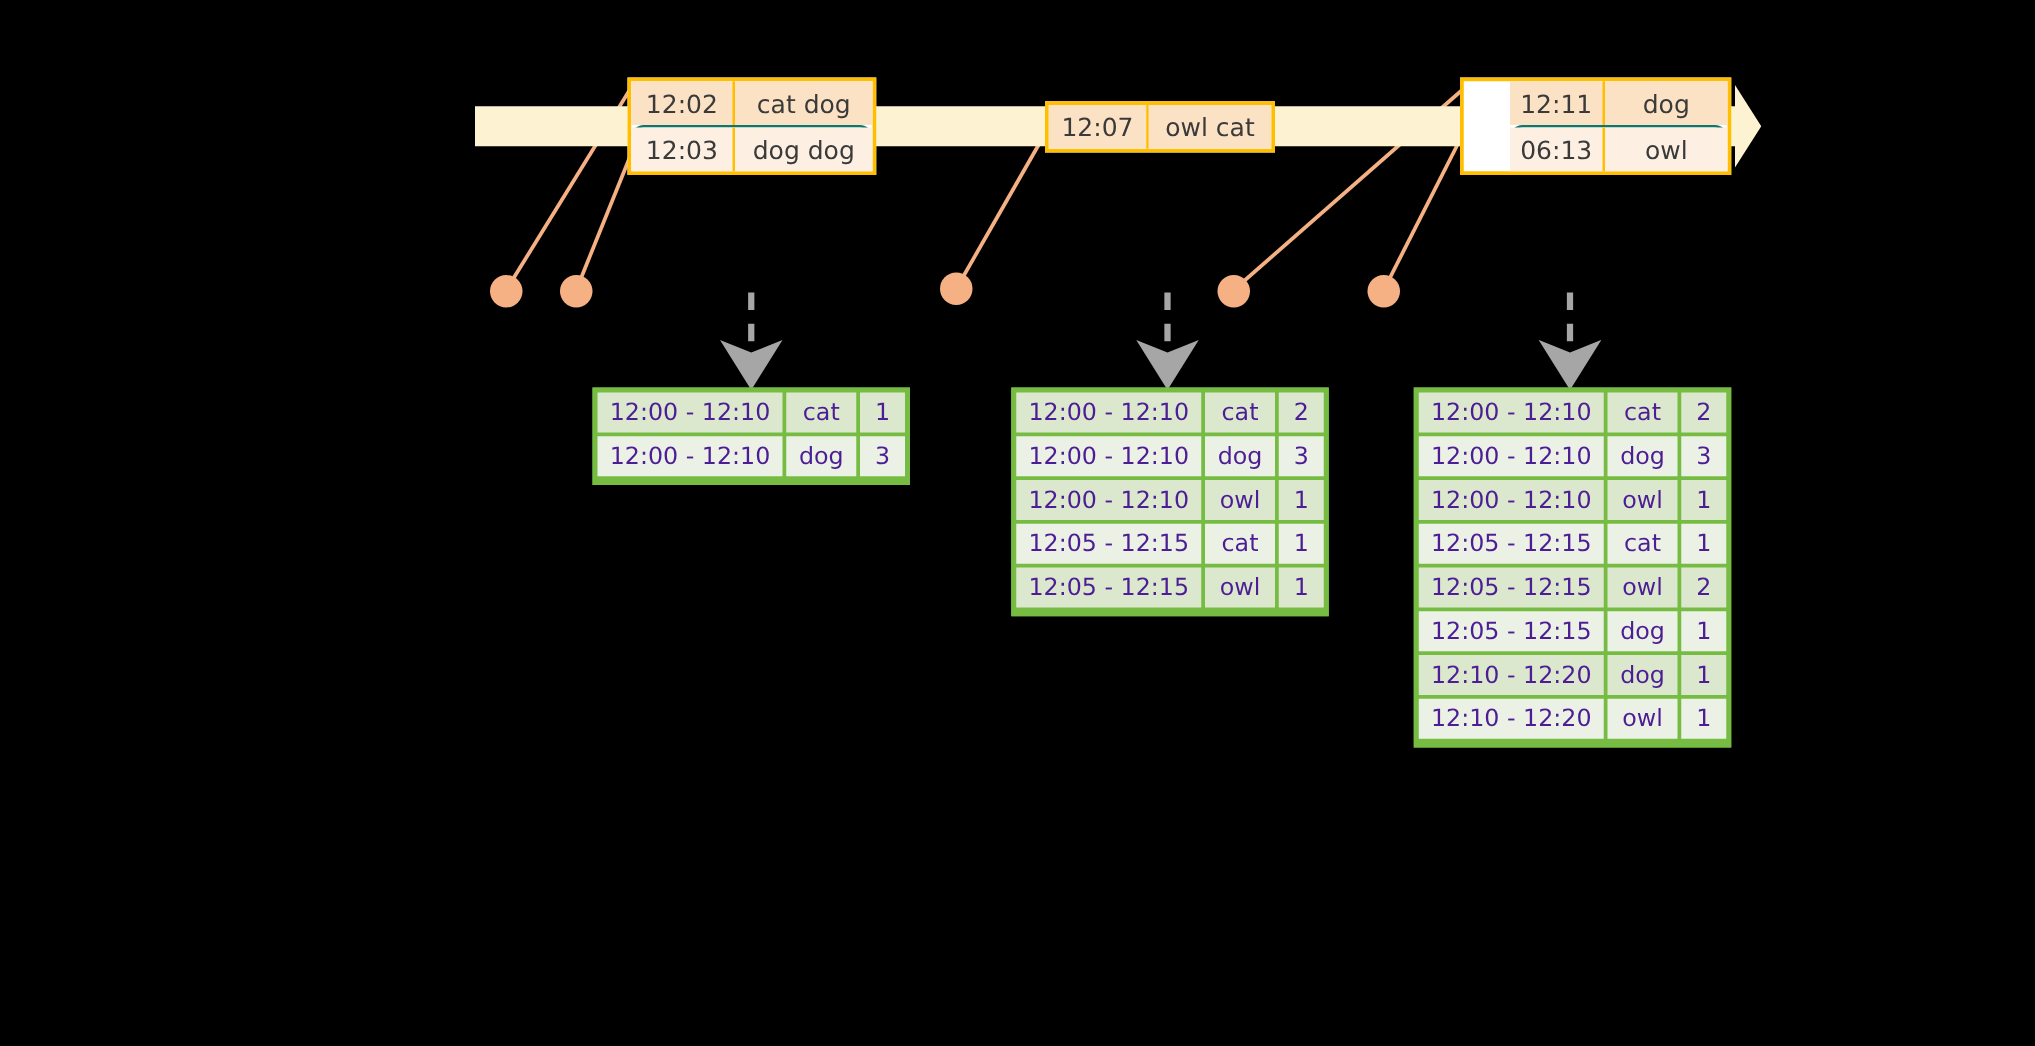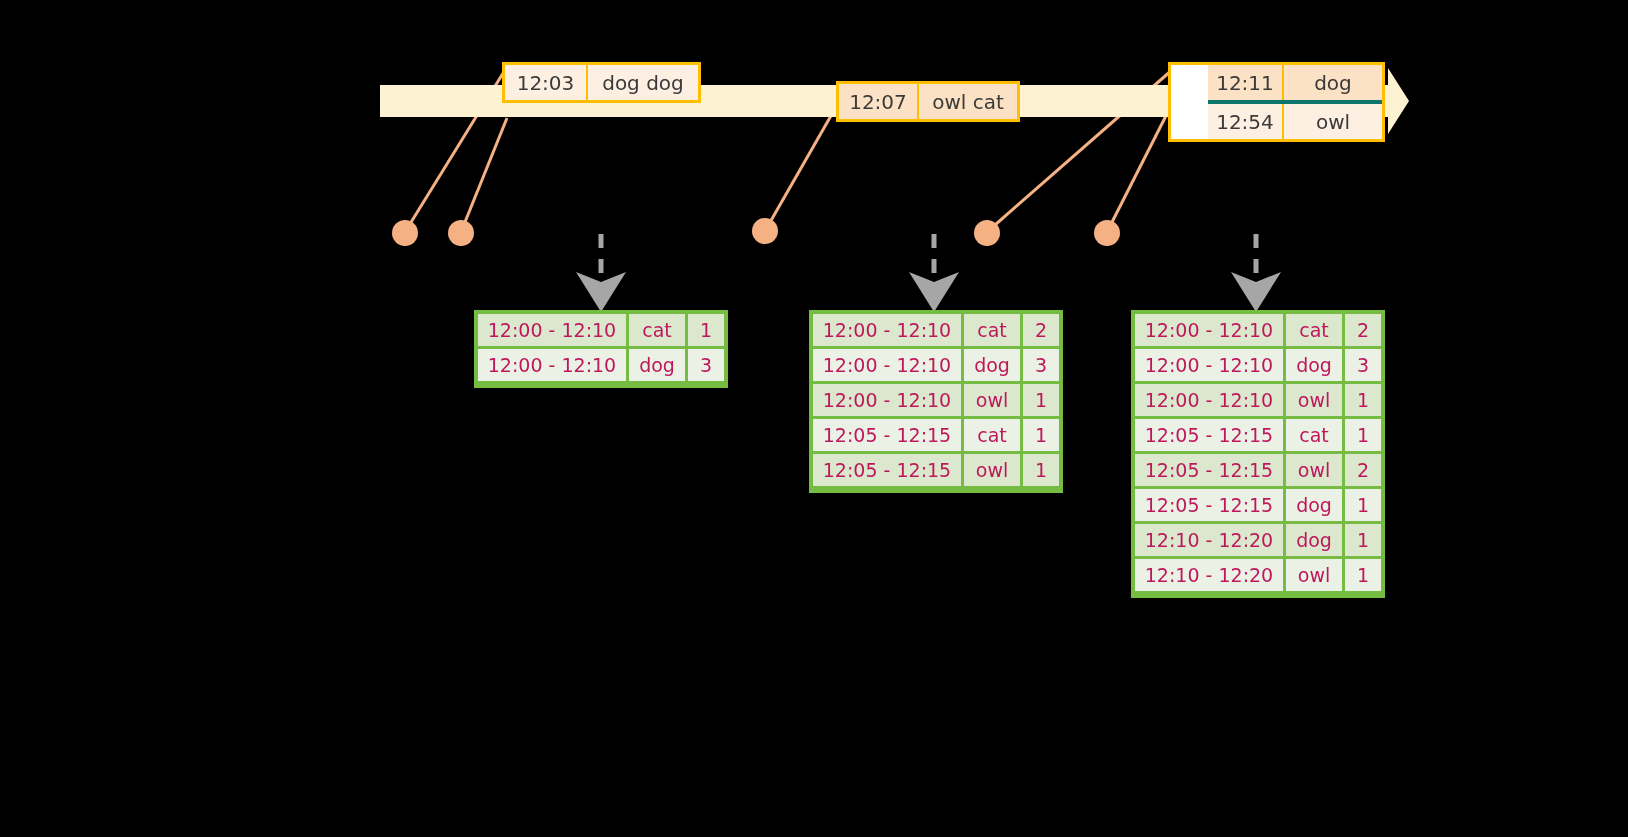--- a/index.html
+++ b/index.html
@@ -51,21 +51,22 @@
     position: absolute;
     border: 3px solid #FFBF00;
     border-collapse: collapse;
     background: #FFFFFF;
     box-sizing: border-box;
   }
   .event-table .erow {
     display: flex;
   }
   .event-table .erow + .erow {
-    border-top: 4px solid #0f766e;
+    border-top: 2px solid #0f766e;
+    border-radius: 10px;
   }
   .ecell {
     font-size: 20px;
     color: #3A3A3A;
     display: flex;
     align-items: center;
     justify-content: center;
     height: 35px;
     box-sizing: border-box;
     white-space: nowrap;
@@ -110,21 +111,21 @@
   .result-table .rrow {
     display: flex;
     gap: 3px;
     padding: 0 0 3px 0;
   }
   .result-table .rrow:first-child {
     padding-top: 0;
   }
   .rcell {
     font-size: 19px;
-    color: #be185d;
+    color: #4c1d95;
     display: flex;
     align-items: center;
     justify-content: center;
     height: 32px;
     box-sizing: border-box;
     white-space: nowrap;
   }
   .rcell.win { width: 148px; }
   .rcell.key { width: 56px; }
   .rcell.cnt { width: 36px; }
@@ -169,40 +170,44 @@
       <line x1="1256" y1="234" x2="1256" y2="292"></line>
     </g>
   </svg>
 
   <div class="timeline-band"></div>
   <svg class="timeline-head" viewBox="0 0 44 70" xmlns="http://www.w3.org/2000/svg">
     <path d="M0,19 L22,19 L22,2 L43,35 L22,68 L22,51 L0,51 Z" fill="#FDF2D2"></path>
   </svg>
 
   <div class="event-table" id="event-box-1">
+    <div class="erow shade-a">
+      <div class="ecell time">12:02</div>
+      <div class="ecell val">cat dog</div>
+    </div>
     <div class="erow shade-b">
       <div class="ecell time">12:03</div>
       <div class="ecell val">dog dog</div>
     </div>
   </div>
 
   <div class="event-table" id="event-box-2">
     <div class="erow shade-a">
       <div class="ecell time">12:07</div>
       <div class="ecell val">owl cat</div>
     </div>
   </div>
 
   <div class="event-table" id="event-box-3">
     <div class="erow shade-a">
       <div class="ecell time">12:11</div>
       <div class="ecell val">dog</div>
     </div>
     <div class="erow shade-b">
-      <div class="ecell time">12:54</div>
+      <div class="ecell time">06:13</div>
       <div class="ecell val">owl</div>
     </div>
   </div>
 
   <div class="dot" style="left:392px; top:220px;"></div>
   <div class="dot" style="left:448px; top:220px;"></div>
   <div class="dot" style="left:752px; top:218px;"></div>
   <div class="dot" style="left:974px; top:220px;"></div>
   <div class="dot" style="left:1094px; top:220px;"></div>
 

